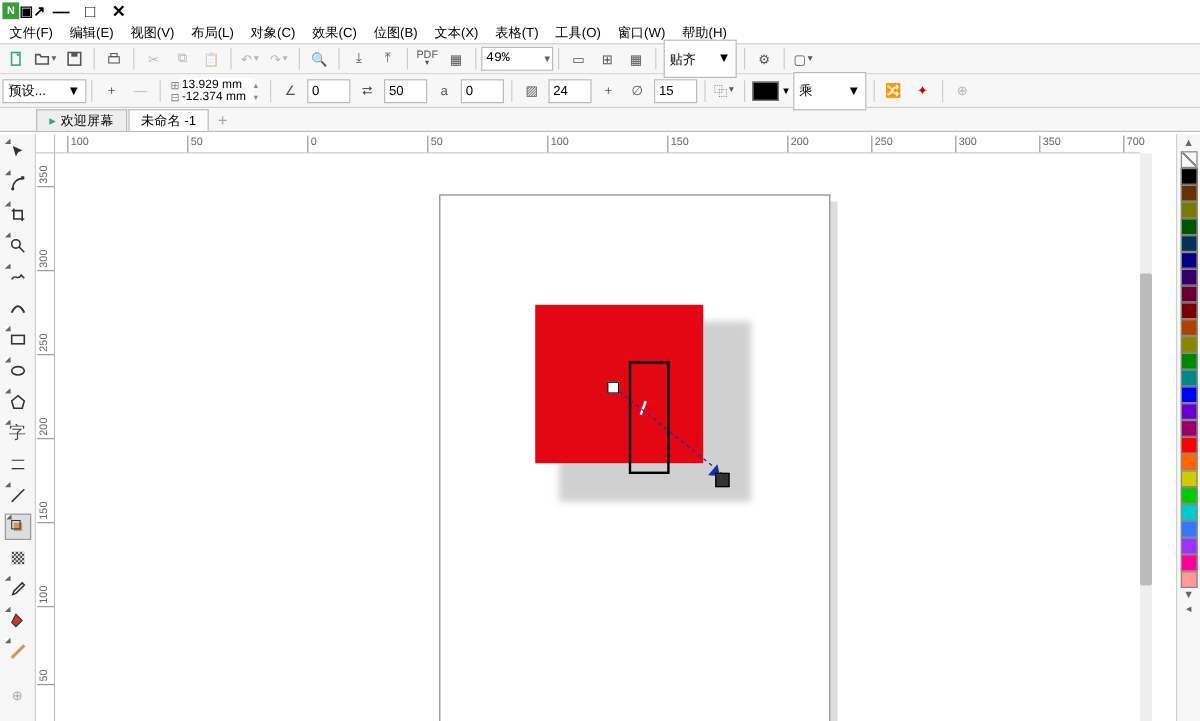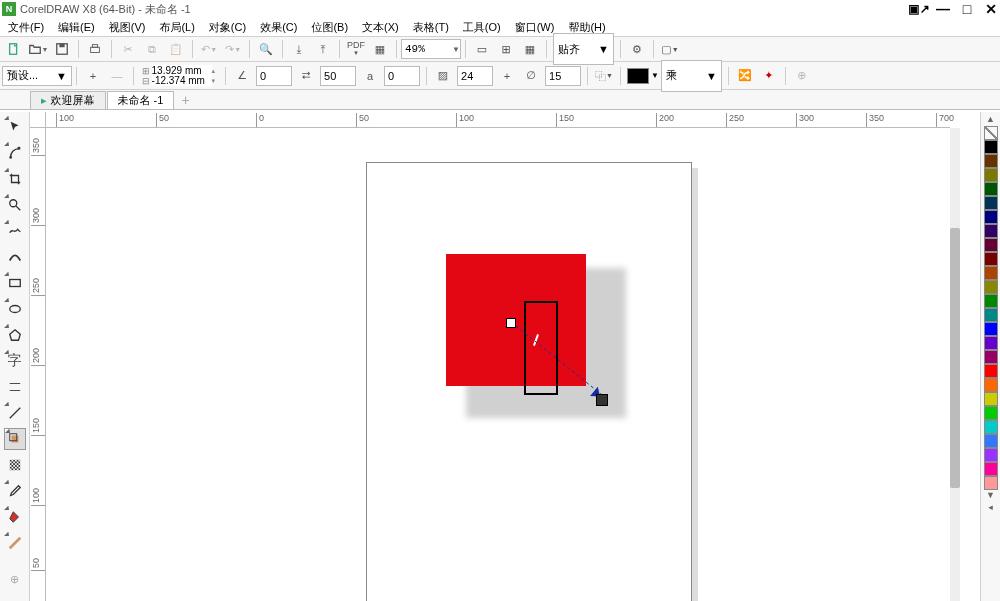--- a/index.html
+++ b/index.html
@@ -80,21 +80,20 @@
 .palette .arrow{height:12px;color:#666;font-size:9px;cursor:pointer;}
 
 .vscroll{ position:absolute; right:20px; top:16px; width:10px; bottom:0; background:#eee;}
 .vscroll .thumb{position:absolute; left:0; right:0; top:100px; height:260px; background:#bbb; border-radius:2px;}
 </style>
 </head>
 <body>
 
 <div class="titlebar">
   <div class="logo">N</div>
-  <div class="title">CorelDRAW X8 (64-Bit) - 未命名 -1</div>
   <div class="winbtns">
     <span class="dock">▣↗</span>
     <span>—</span>
     <span>□</span>
     <span>✕</span>
   </div>
 </div>
 
 <div class="menubar">
   <span>文件(F)</span>

